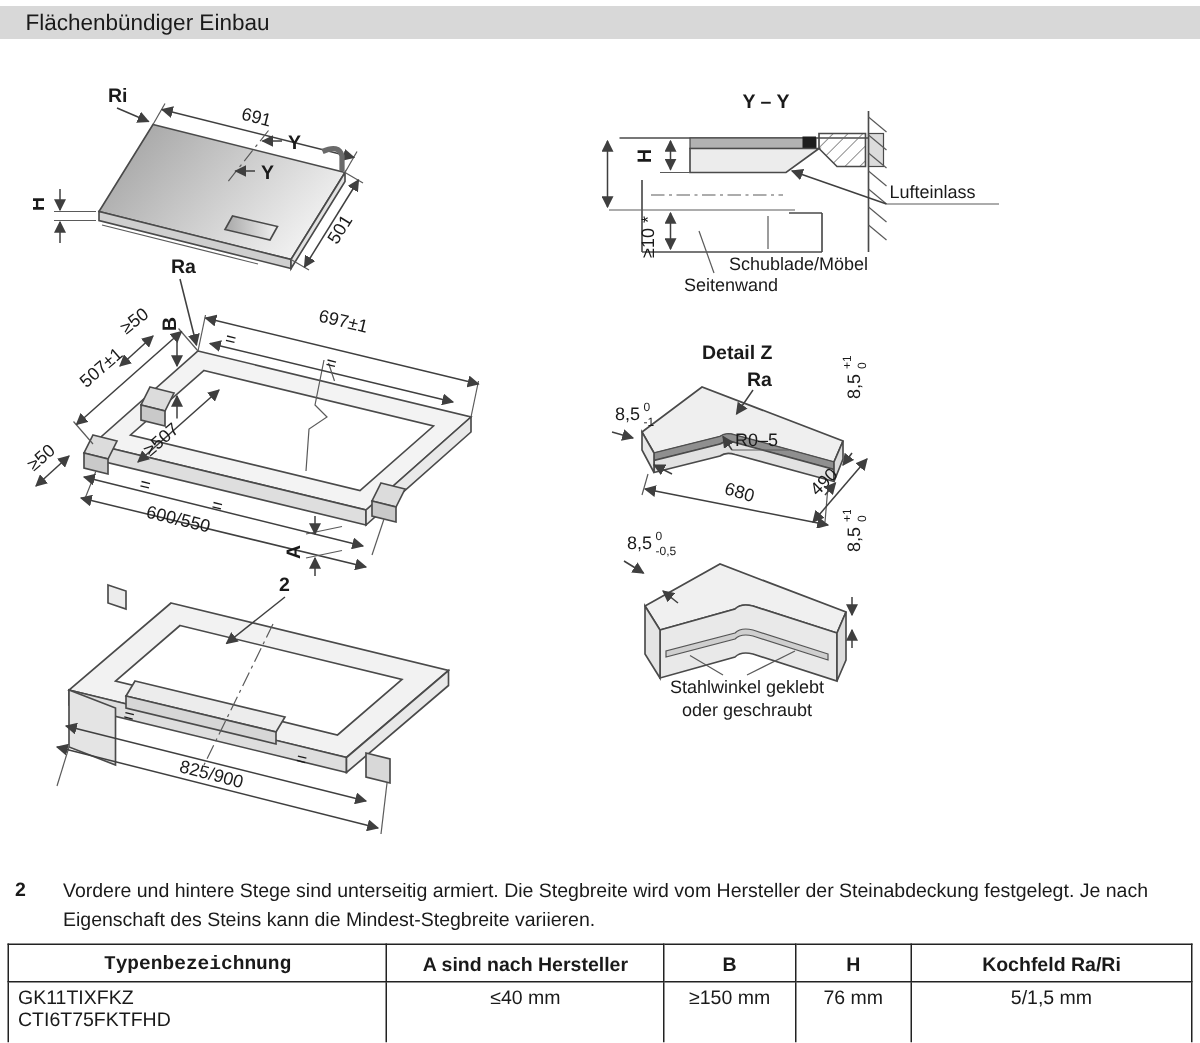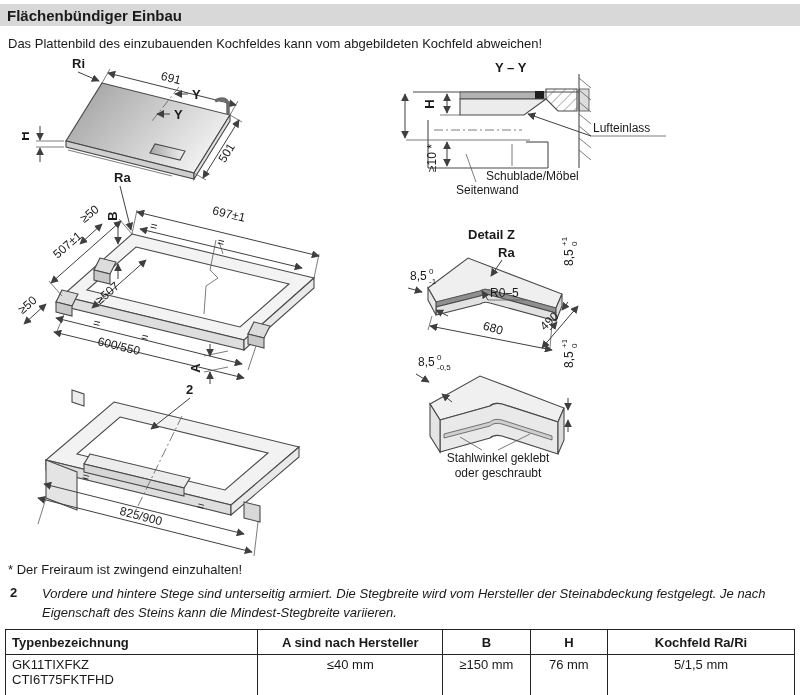--- a/index.html
+++ b/index.html
@@ -1,51 +1,50 @@
 <!DOCTYPE html>
 <html><head>
 <meta charset="utf-8">
 <style>
   html,body{margin:0;padding:0;background:#fff;}
   .page{position:relative;width:800px;height:695px;background:#fff;
         font-family:"Liberation Sans",sans-serif;color:#1a1a1a;overflow:hidden;}
   .titlebar{position:absolute;left:0;top:4px;width:800px;height:22px;background:#d8d8d8;
             display:flex;align-items:center;}
-  .titlebar span{font-size:15px;font-weight:bold;padding-left:7px;}
+  .titlebar span{font-size:15px;font-weight:normal;padding-left:17px;}
   .intro{position:absolute;left:8px;top:36px;font-size:13px;}
   .footnote{position:absolute;left:8px;top:562px;font-size:13px;}
   .note-num{position:absolute;left:10px;top:585px;font-size:13px;font-weight:bold;}
-  .note-text{position:absolute;left:42px;top:585px;width:752px;font-size:13px;line-height:1.45;font-style:italic;}
+  .note-text{position:absolute;left:42px;top:585px;width:752px;font-size:13px;line-height:1.45;}
   .drw{position:absolute;}
   svg text{font-family:"Liberation Sans",sans-serif;fill:#1a1a1a;}
   .t12{font-size:12px;}
   .lbl{font-size:13px;font-weight:bold;}
   .tol{font-size:8px;}
   .ln{stroke:#3f3f3f;stroke-width:1;fill:none;}
   .art{stroke:#4a4a4a;stroke-width:1.1;}
   .thin{stroke:#5a5a5a;stroke-width:0.8;fill:none;}
   table.spec{position:absolute;left:5px;top:629px;width:790px;border-collapse:collapse;
              font-size:13px;table-layout:fixed;}
   table.spec th,table.spec td{border:1px solid #222;padding:2px 6px;}
   table.spec{border:1.5px solid #222;}
   table.spec th{font-weight:bold;text-align:center;height:20px;}
-  table.spec th:first-child{text-align:left;}
+  table.spec th:first-child{text-align:center;font-family:Liberation Mono, monospace;}
   table.spec td{text-align:center;vertical-align:top;height:38px;}
   table.spec td:first-child{text-align:left;}
 </style>
 </head>
 <body>
 
 <div class="page">
 
   <div class="titlebar">
     <span>Flächenbündiger Einbau</span>
   </div>
 
-  <div class="intro">Das Plattenbild des einzubauenden Kochfeldes kann vom abgebildeten Kochfeld abweichen!</div>
 
   <svg class="drw" style="left:22px;top:56px" width="280" height="145" viewBox="0 0 280 145">
     <defs>
       <marker id="a1" viewBox="0 0 10 10" refX="9" refY="5" markerWidth="8" markerHeight="8" orient="auto-start-reverse">
         <path d="M0,0 L10,5 L0,10 z" fill="#3f3f3f"></path>
       </marker>
       <linearGradient id="g1" x1="0" y1="0" x2="1" y2="0.5">
         <stop offset="0" stop-color="#9c9c9c"></stop>
           <stop offset="1" stop-color="#efefef"></stop>
       </linearGradient>
@@ -342,21 +341,20 @@
     <line class="ln" x1="166" y1="58" x2="166" y2="70" marker-end="url(#a6)"></line>
     <line class="ln" x1="166" y1="92" x2="166" y2="80" marker-end="url(#a6)"></line>
     <g>
       <line class="thin" x1="80" y1="110" x2="58" y2="97"></line>
       <line class="thin" x1="96" y1="110" x2="128" y2="94"></line>
       <text class="t12" x="96" y="122" text-anchor="middle">Stahlwinkel geklebt</text>
       <text class="t12" x="96" y="137" text-anchor="middle">oder geschraubt</text>
     </g>
   </svg>
 
-  <div class="footnote">* Der Freiraum ist zwingend einzuhalten!</div>
   <div class="note-num">2</div>
   <div class="note-text">Vordere und hintere Stege sind unterseitig armiert. Die Stegbreite wird vom Hersteller der Steinabdeckung festgelegt. Je nach Eigenschaft des Steins kann die Mindest-Stegbreite variieren.</div>
 
   <table class="spec">
     <colgroup>
       <col style="width:32%">
         <col style="width:23.4%">
         <col style="width:11.1%">
       <col style="width:9.8%">
         <col style="width:23.7%">

